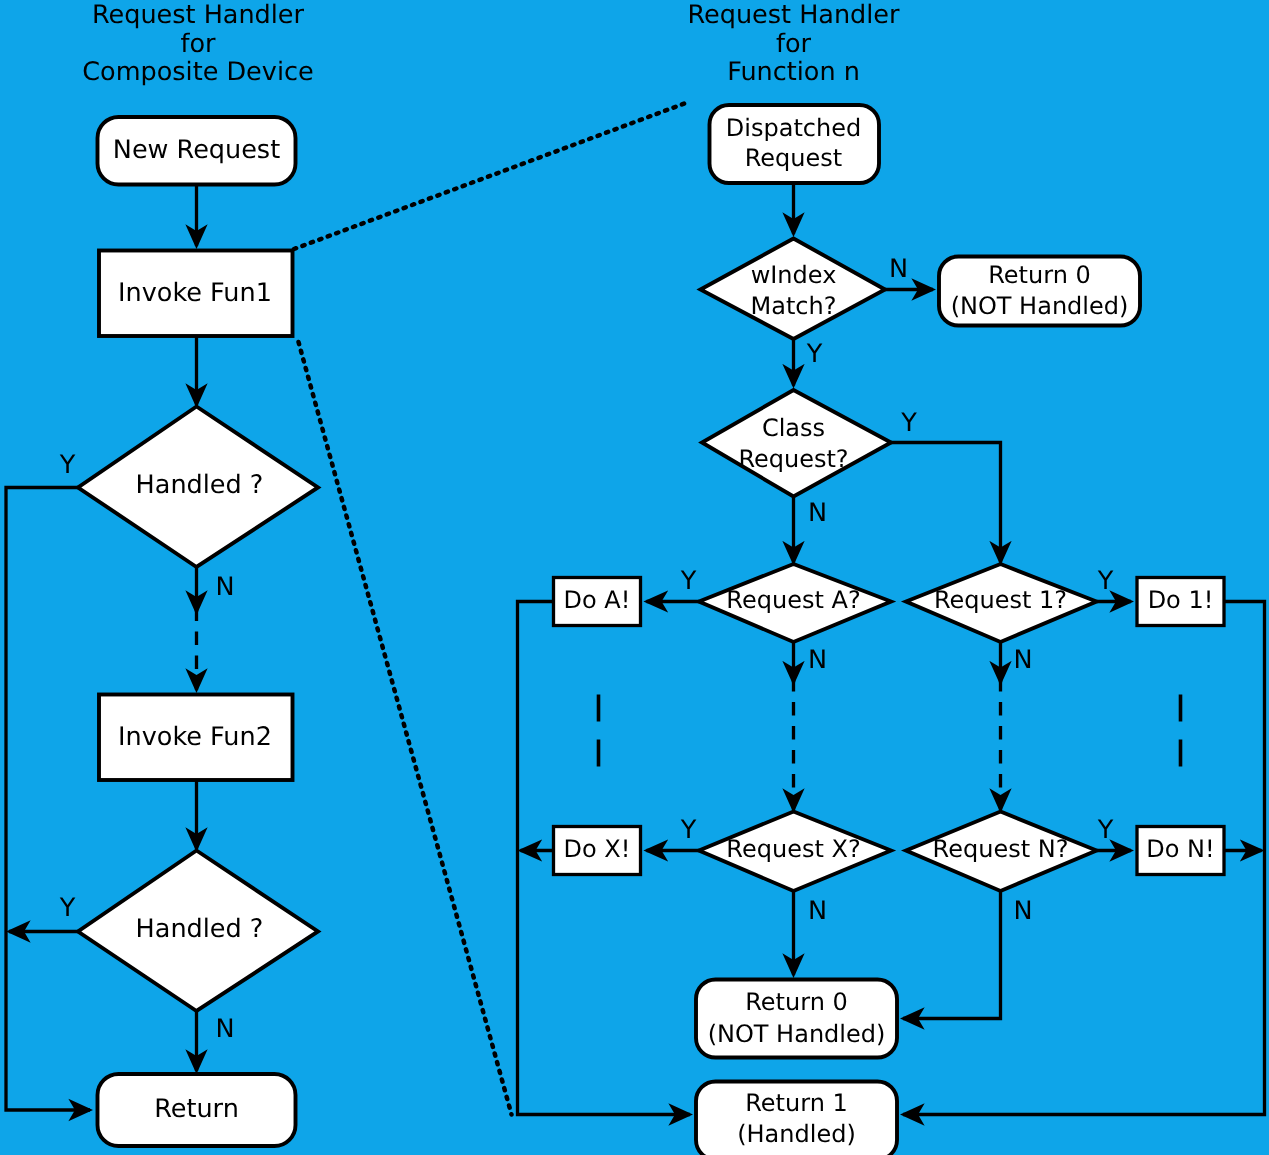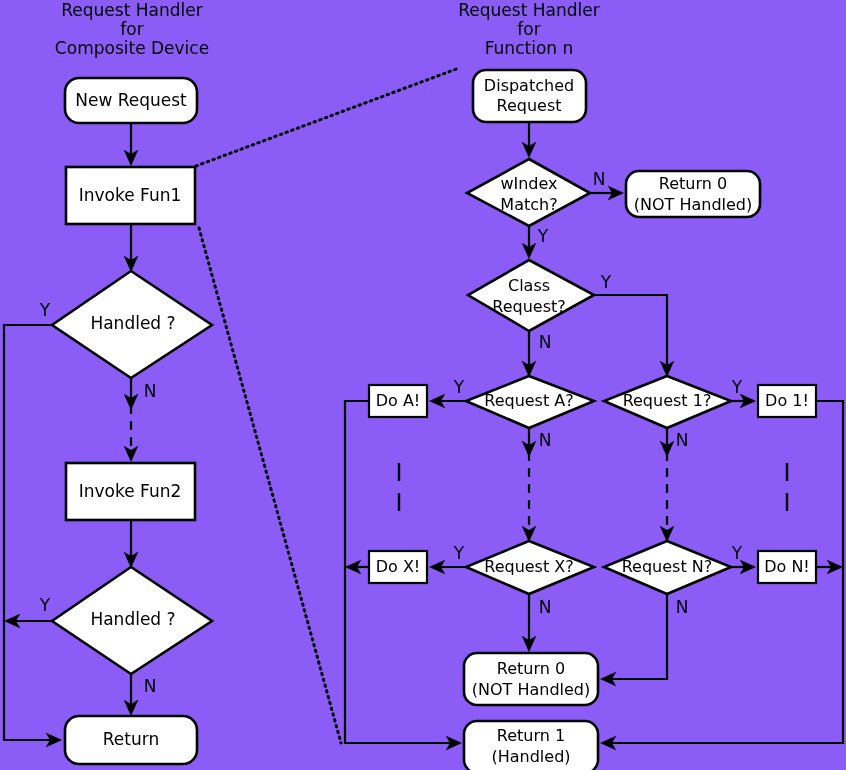--- a/index.html
+++ b/index.html
@@ -4,21 +4,21 @@
 <style>
   html, body {
     margin: 0;
     padding: 0;
     background: #ffffff;
   }
   #canvas {
     position: relative;
     width: 846px;
     height: 770px;
-    background: #8b5cf6;
+    background: #0ea5e9;
     font-family: "DejaVu Sans", sans-serif;
   }
   svg#flow {
     position: absolute;
     top: 0;
     left: 0;
     width: 846px;
     height: 770px;
   }
   .shape-stroke {

